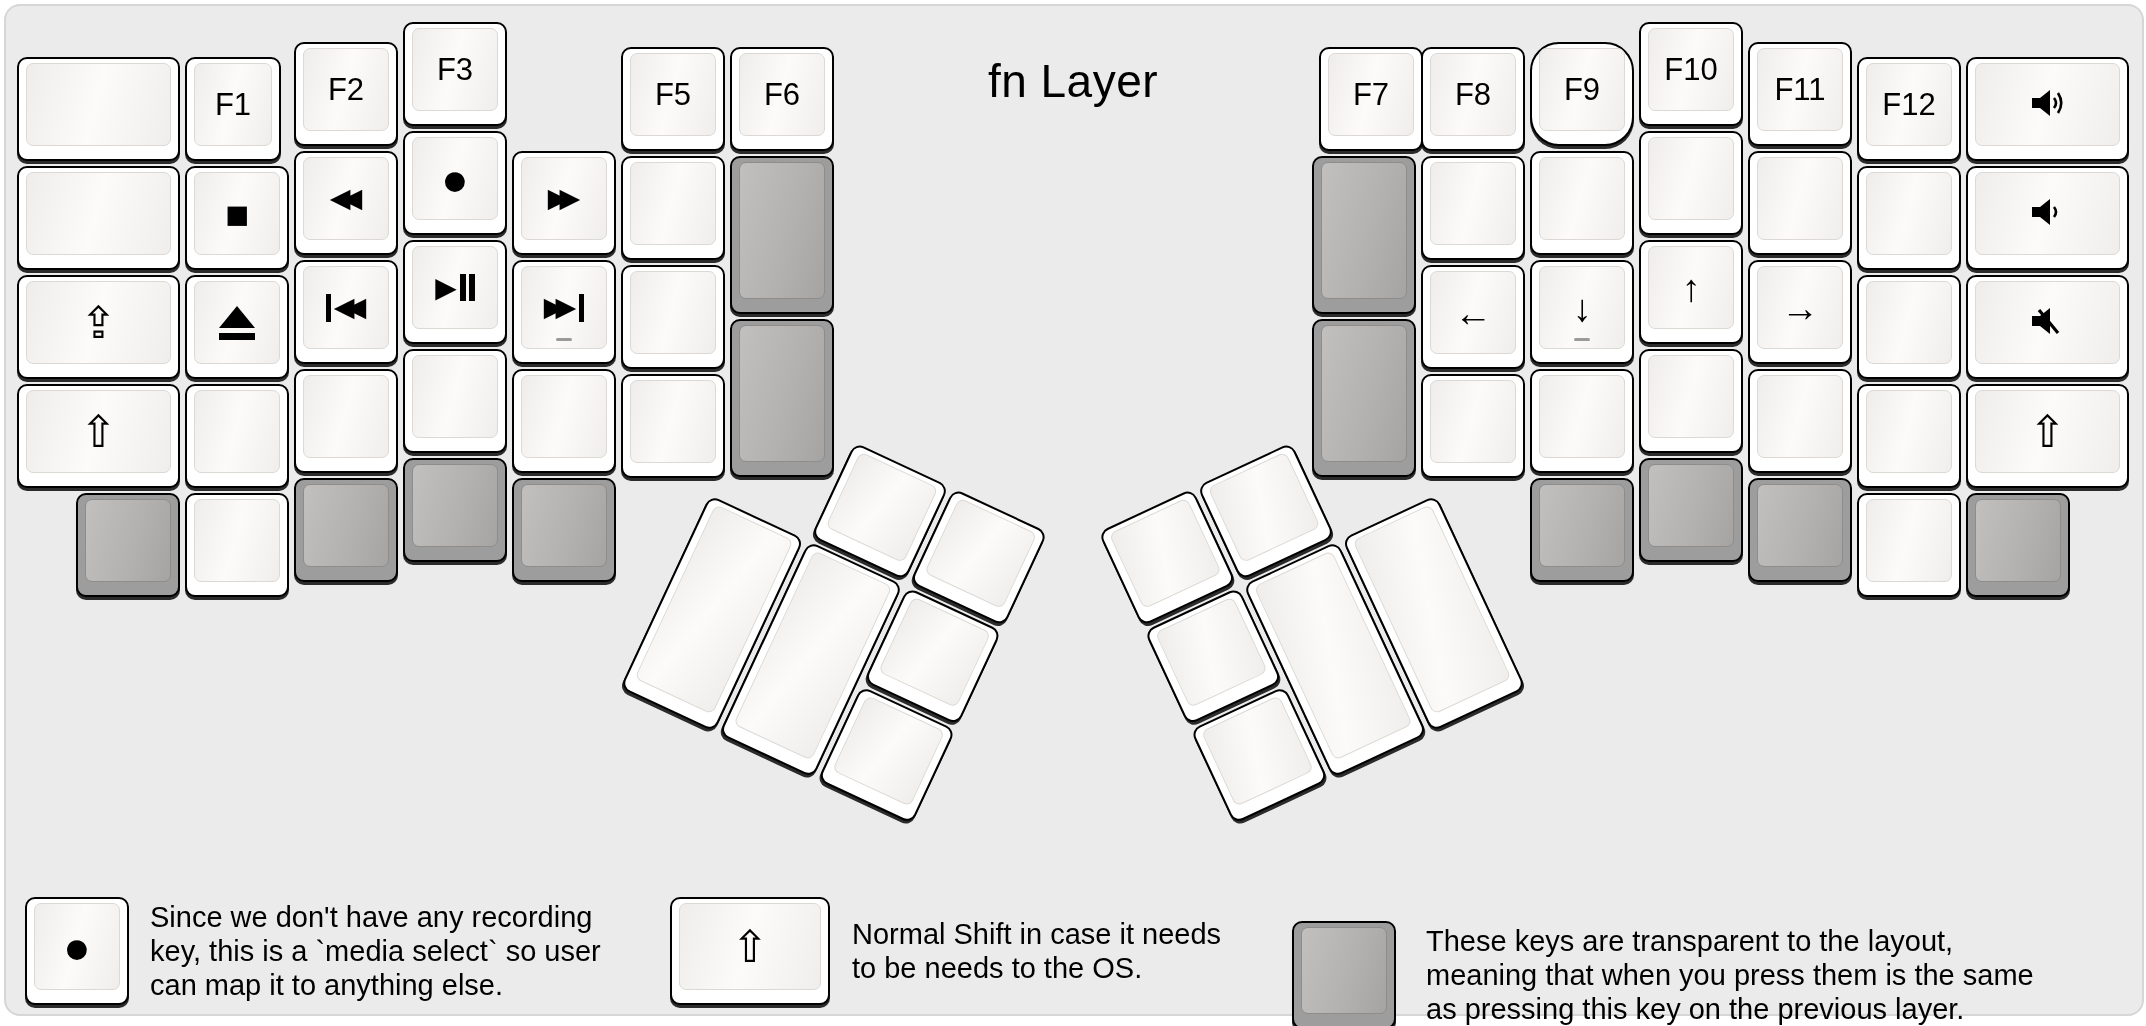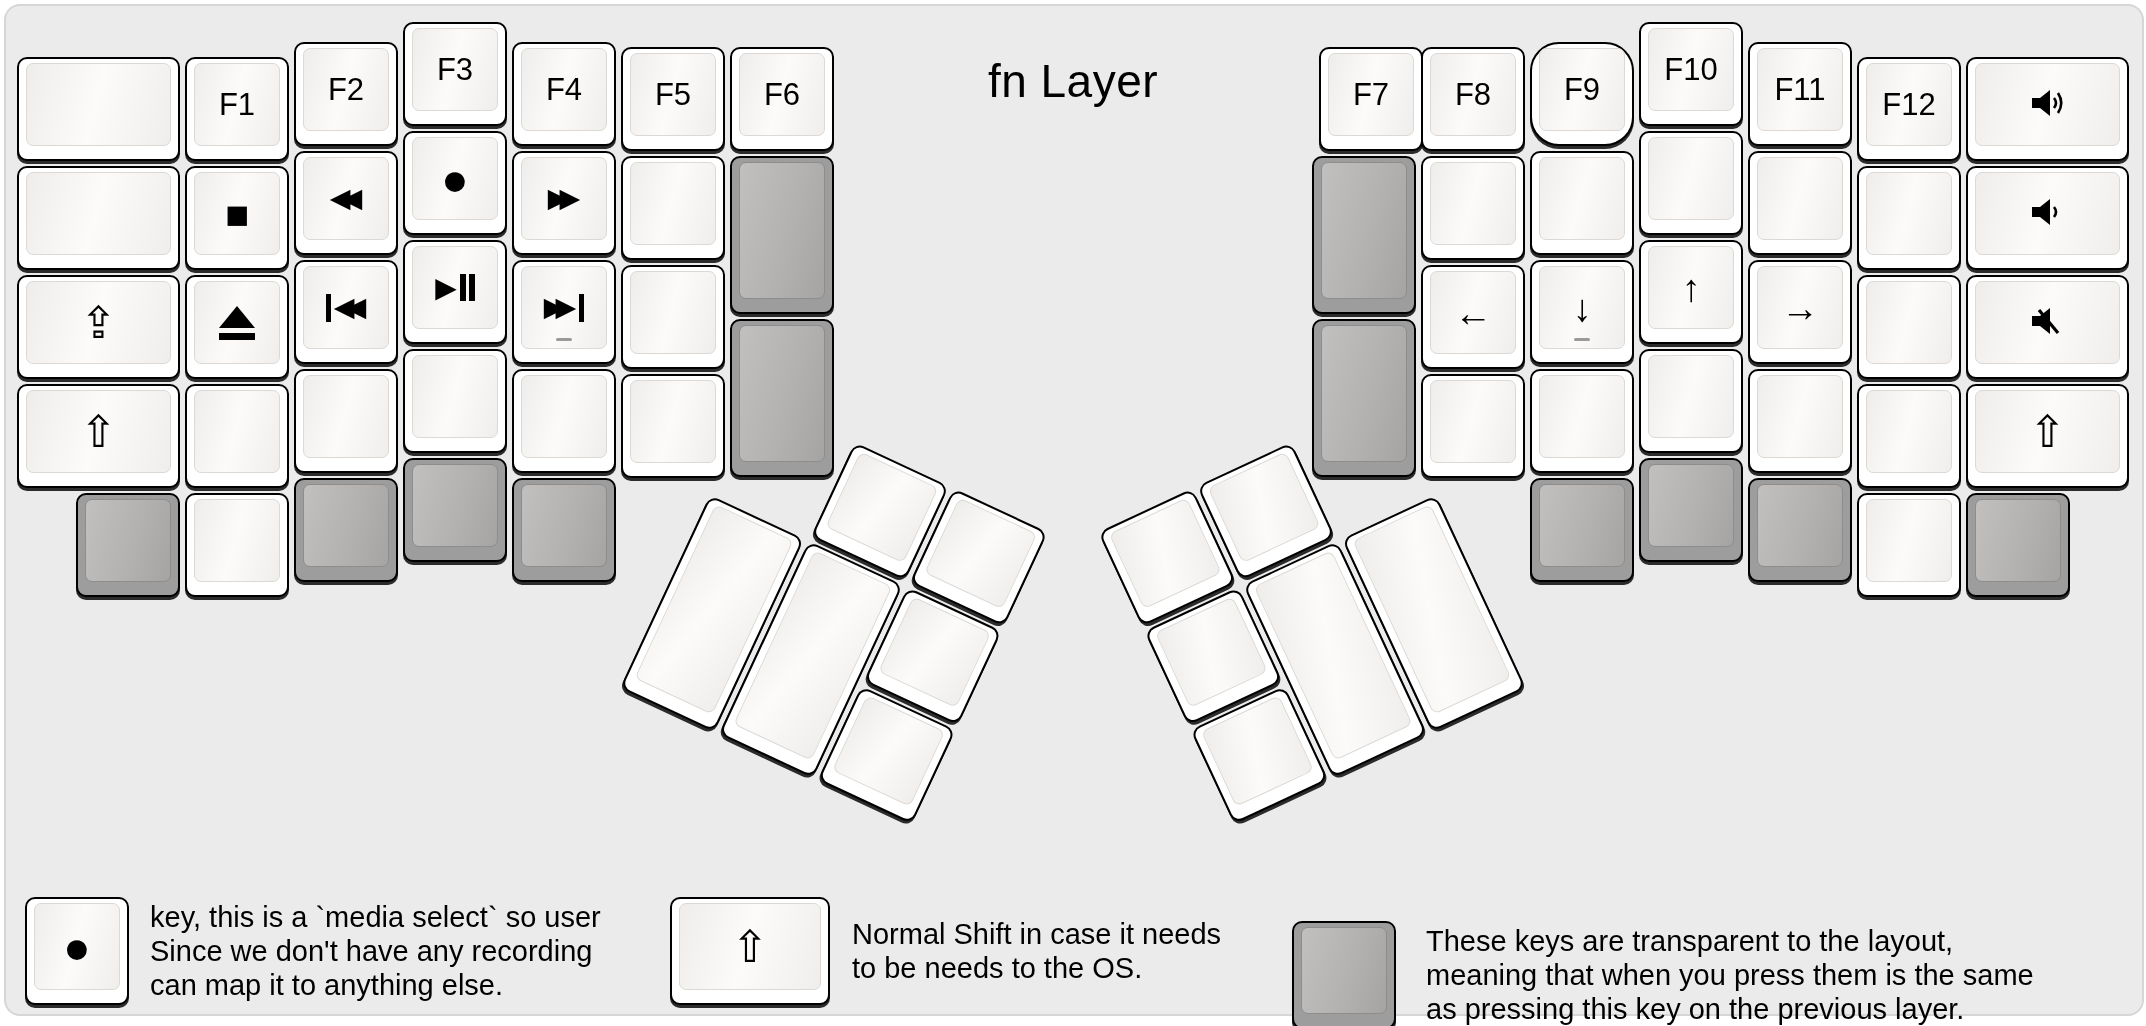--- a/index.html
+++ b/index.html
@@ -61,21 +61,21 @@
         </div>
       </div>
       <div class="key" style="left: 17px; top: 384px; width: 163px; height: 104px;">
         <div class="cap">
           <span class="uni" style="font-size:44px">⇧</span>
         </div>
       </div>
       <div class="key grey" style="left: 76px; top: 493px; width: 104px; height: 104px;">
         <div class="cap"></div>
       </div>
-      <div class="key" style="left: 185px; top: 57px; width: 104px; height: 104px;">
+      <div class="key" style="left: 185px; top: 57px; width: 96px; height: 104px;">
         <div class="cap">
           <span class="klabel">F1</span>
         </div>
       </div>
       <div class="key" style="left: 185px; top: 166px; width: 104px; height: 104px;">
         <div class="cap">
           <span class="uni" style="font-size:40px">■</span>
         </div>
       </div>
       <div class="key" style="left: 185px; top: 275px; width: 104px; height: 104px;">
@@ -133,25 +133,20 @@
             <span class="mbar"></span>
             <span class="mbar"></span>
           </span>
         </div>
       </div>
       <div class="key" style="left: 403px; top: 349px; width: 104px; height: 104px;">
         <div class="cap"></div>
       </div>
       <div class="key grey" style="left: 403px; top: 458px; width: 104px; height: 104px;">
         <div class="cap"></div>
-      </div>
-      <div class="key" style="left: 512px; top: 42px; width: 104px; height: 104px;">
-        <div class="cap">
-          <span class="klabel">F4</span>
-        </div>
       </div>
       <div class="key" style="left: 512px; top: 151px; width: 104px; height: 104px;">
         <div class="cap">
           <span class="uni dbl">▶▶</span>
         </div>
       </div>
       <div class="key" style="left: 512px; top: 260px; width: 104px; height: 104px;">
         <div class="cap">
           <span class="mrow">
             <span class="uni dbl">▶▶</span>
@@ -371,22 +366,22 @@
 
   <div class="legend-item" style="left:25px;top:897px;">
     <span class="legend-keyslot" id="legend-key-0" style="width: 104px;">
         <div class="key" style="left: 0px; top: 0px; width: 104px; height: 108px;">
           <div class="cap">
             <span class="uni" style="font-size:46px">●</span>
           </div>
         </div>
       </span>
     <div class="legend-text" style="left:125px;">
+      <div class="legend-line">Since we don't have any recording</div>
       <div class="legend-line">key, this is a `media select` so user</div>
-      <div class="legend-line">Since we don't have any recording</div>
       <div class="legend-line">can map it to anything else.</div>
     </div>
   </div>
 
   <div class="legend-item" style="left:670px;top:897px;">
     <span class="legend-keyslot" id="legend-key-1" style="width: 160px;">
         <div class="key" style="left: 0px; top: 0px; width: 160px; height: 108px;">
           <div class="cap">
             <span class="uni" style="font-size:44px">⇧</span>
           </div>

